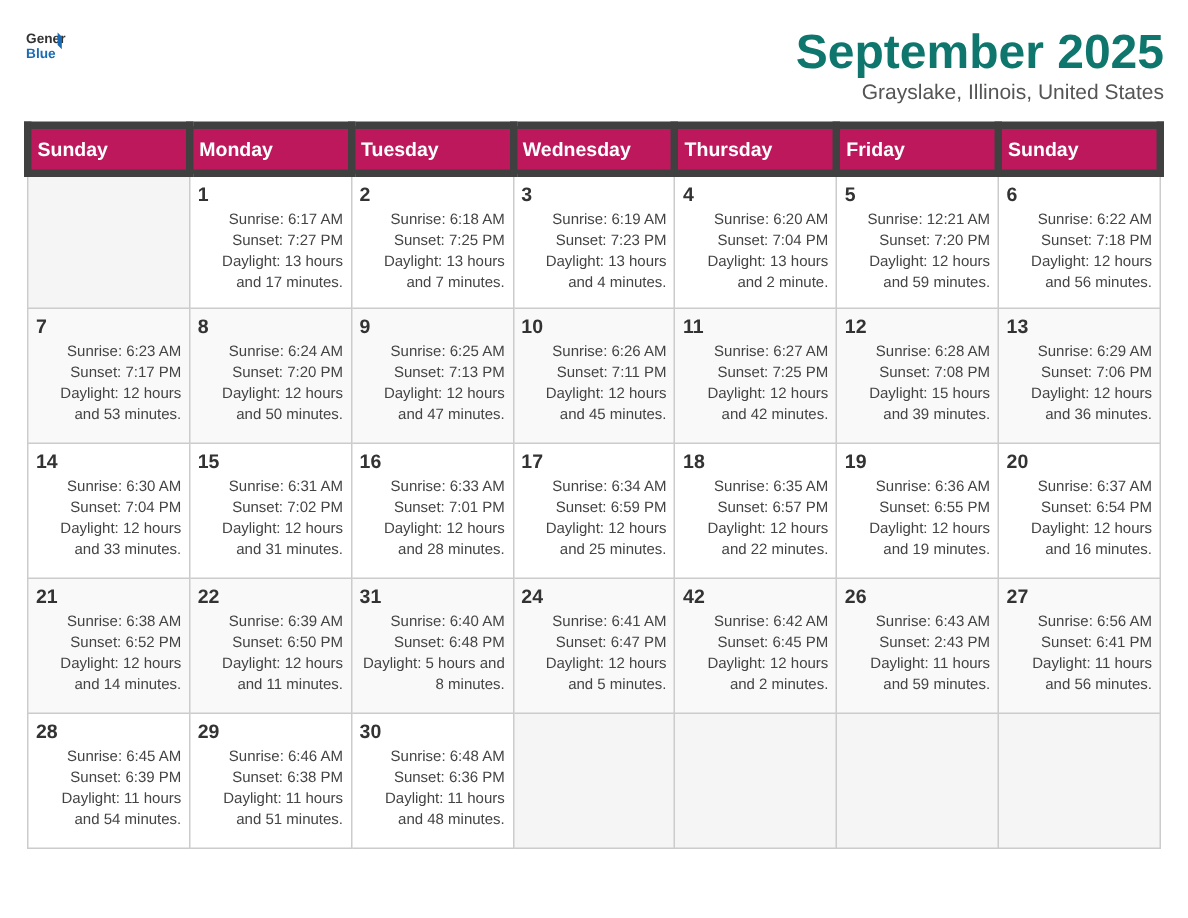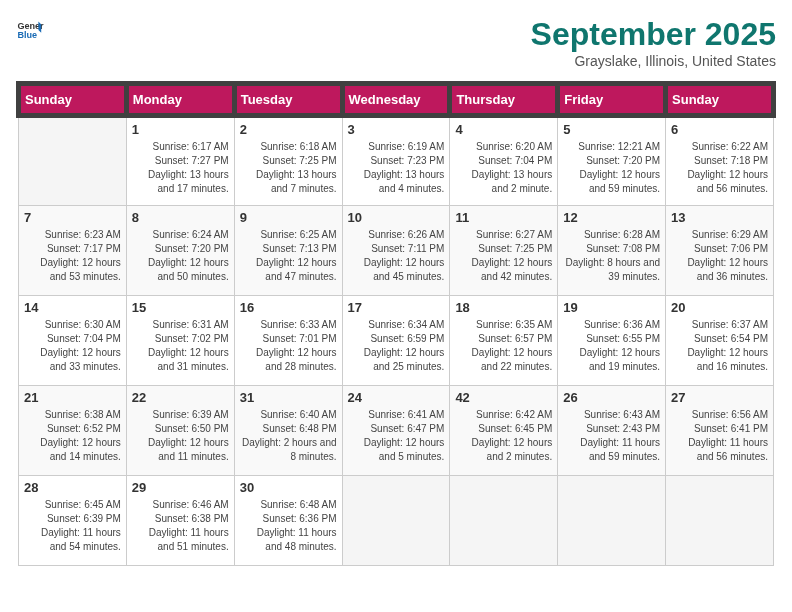--- a/index.html
+++ b/index.html
@@ -202,21 +202,21 @@
           <span>Sunrise: 6:27 AM</span><br>
           <span>Sunset: 7:25 PM</span><br>
           <span>Daylight: 12 hours and 42 minutes.</span>
         </div>
       </td>
         <td>
         <span class="day-number">12</span>
         <div class="day-info">
           <span>Sunrise: 6:28 AM</span><br>
           <span>Sunset: 7:08 PM</span><br>
-          <span>Daylight: 8 hours and 39 minutes.</span>
+          <span>Daylight: 15 hours and 39 minutes.</span>
         </div>
       </td>
         <td>
         <span class="day-number">13</span>
         <div class="day-info">
           <span>Sunrise: 6:29 AM</span><br>
           <span>Sunset: 7:06 PM</span><br>
           <span>Daylight: 12 hours and 36 minutes.</span>
         </div>
       </td>
@@ -294,21 +294,21 @@
           <span>Sunrise: 6:39 AM</span><br>
           <span>Sunset: 6:50 PM</span><br>
           <span>Daylight: 12 hours and 11 minutes.</span>
         </div>
       </td>
         <td>
         <span class="day-number">31</span>
         <div class="day-info">
           <span>Sunrise: 6:40 AM</span><br>
           <span>Sunset: 6:48 PM</span><br>
-          <span>Daylight: 2 hours and 8 minutes.</span>
+          <span>Daylight: 5 hours and 8 minutes.</span>
         </div>
       </td>
         <td>
         <span class="day-number">24</span>
         <div class="day-info">
           <span>Sunrise: 6:41 AM</span><br>
           <span>Sunset: 6:47 PM</span><br>
           <span>Daylight: 12 hours and 5 minutes.</span>
         </div>
       </td>

